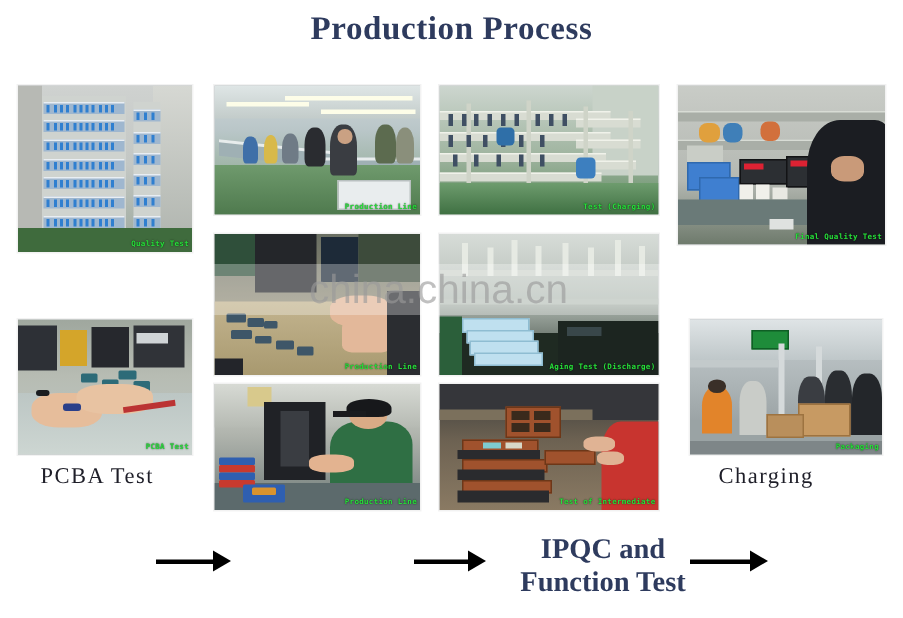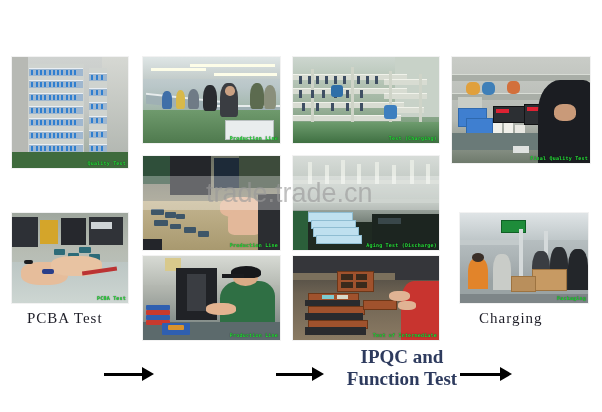--- a/index.html
+++ b/index.html
@@ -151,20 +151,21 @@
   .s-pack .orange{position:absolute;background:#e2842a;border-radius:40% 40% 0 0;}
   .s-pack .carton{position:absolute;background:#c79a63;border:1px solid #9d7340;}
   .s-pack .person{position:absolute;background:#2a2d31;border-radius:40% 40% 0 0;}
   .s-pack .post{position:absolute;width:4px;background:#d5dadb;}
 </style>
 </head>
 <body>
 
 <div class="page">
 
+  <div class="title">Production Process</div>
 
   <div class="photo" style="left:12px;top:57px;width:116px;height:111px;">
     <div class="scene s-battery">
       <div class="wallL"></div>
       <div class="wallR"></div>
       <div class="rack" style="left:14%;top:6%;width:48%;height:88%;">
         <div class="shelf" style="top:4%;">
             <i style="left:4%"></i>
             <i style="left:12%"></i>
             <i style="left:20%"></i>
@@ -514,40 +515,40 @@
       <div class="person" style="left:70%;top:38%;width:14%;height:48%;background:#2a2d31;"></div>
       <div class="person" style="left:84%;top:40%;width:16%;height:46%;background:#23262a;"></div>
       <div class="carton" style="left:56%;top:62%;width:26%;height:22%;"></div>
       <div class="carton" style="left:40%;top:70%;width:18%;height:16%;background:#b98f5c;"></div>
       <div style="position:absolute;left:0;bottom:0;width:100%;height:10%;background:#7e8688;"></div>
     </div>
     <div class="tag">Packaging</div>
   </div>
 
   <div class="wm-band"></div>
-  <div class="watermark">trade.trade.cn</div>
+  <div class="watermark">china.china.cn</div>
 
   <div class="caption" style="left:27px;top:310px;">PCBA Test</div>
   <div class="caption" style="left:479px;top:310px;">Charging</div>
 
   <div class="flow">
 
 
     <div class="arrow" style="left:104px;top:26px;width:50px;">
       <div class="shaft" style="width:40px;"></div>
       <div class="head" style="left:38px;"></div>
     </div>
 
 
     <div class="arrow" style="left:276px;top:26px;width:48px;">
       <div class="shaft" style="width:38px;"></div>
       <div class="head" style="left:36px;"></div>
     </div>
 
-    <div class="flow-item" style="left:322px;top:6px;width:160px;">IPQC and
+    <div class="flow-item" style="left:322px;top:16px;width:160px;">IPQC and
 Function Test</div>
 
     <div class="arrow" style="left:460px;top:26px;width:52px;">
       <div class="shaft" style="width:42px;"></div>
       <div class="head" style="left:40px;"></div>
     </div>
 
   </div>
 
 </div>

